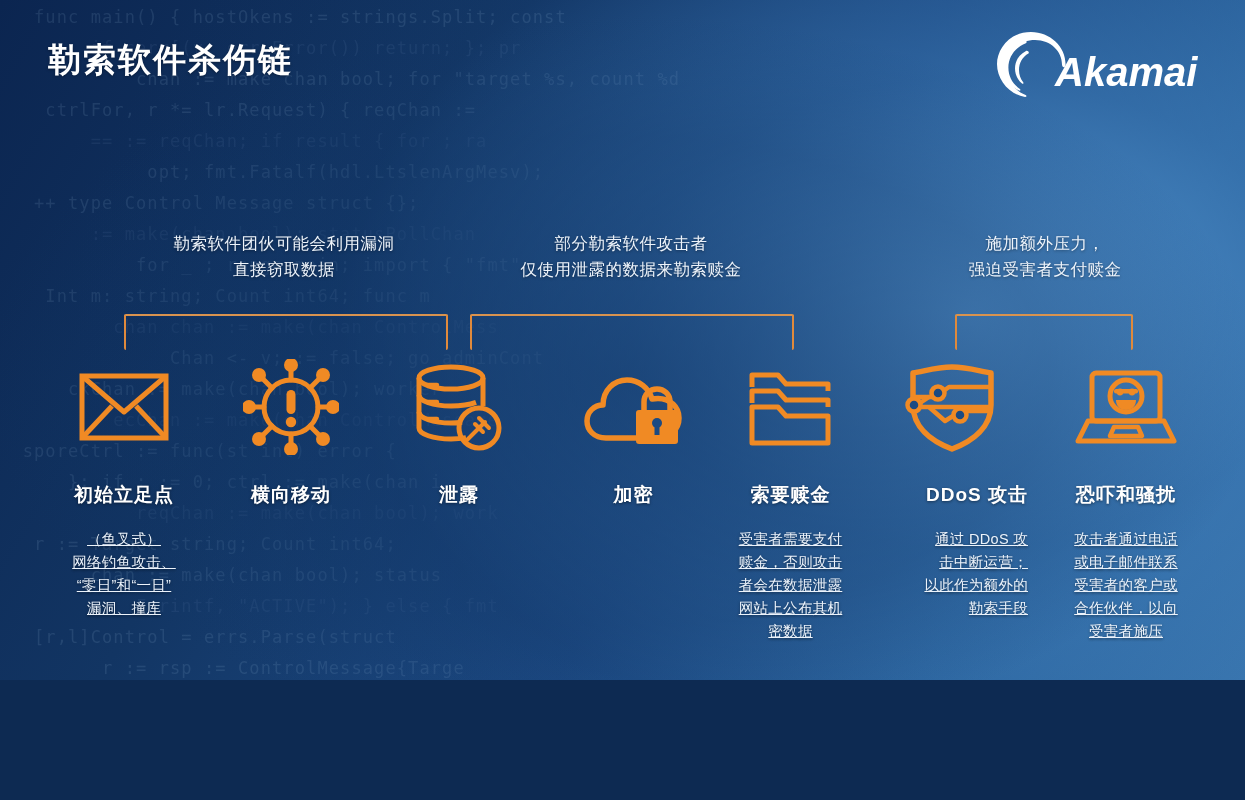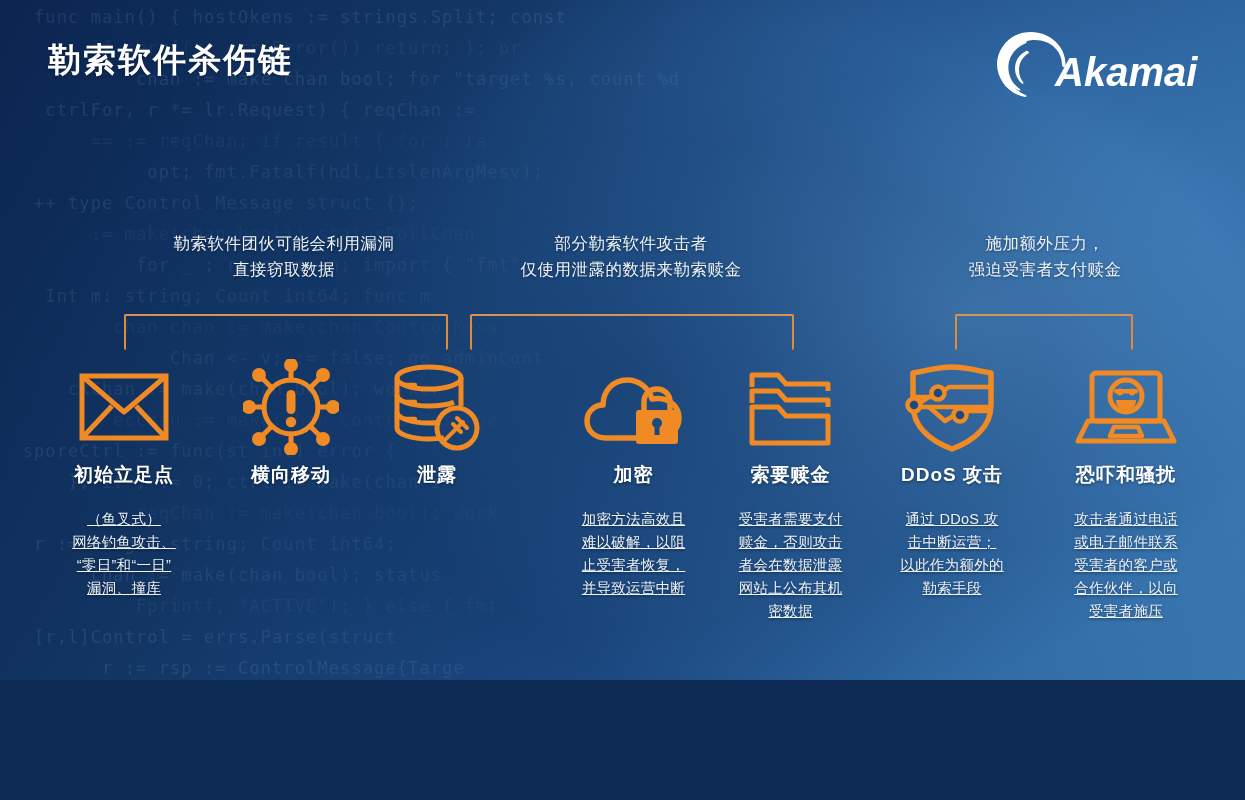--- a/index.html
+++ b/index.html
@@ -67,38 +67,38 @@
   
   .cols{position:absolute;left:0;top:358px;width:1245px;}
   .col{
     position:absolute;top:0;text-align:center;
   }
   .icon-wrap{
     height:98px;display:flex;align-items:center;justify-content:center;
   }
   .icon-wrap svg{display:block;}
   .col-title{
-    margin-top:6px;
+    margin-top:26px;
     font-size:19px;font-weight:bold;color:#ffffff;letter-spacing:1px;
     white-space:nowrap;
     text-shadow:0 1px 3px rgba(0,0,0,0.45);
   }
   .col-desc{
     margin-top:20px;
     font-size:14.5px;line-height:23px;color:#ecf3fb;letter-spacing:.3px;
     text-shadow:0 1px 3px rgba(0,0,0,0.45);
     text-decoration:underline;
   }
   
   .c0{left:44px;width:160px;}
   .c1{left:206px;width:170px;}
-  .c2{left:362px;width:150px;}
+  .c2{left:384px;width:150px;}
   .c3{left:551px;width:165px;}
   .c4{left:708px;width:165px;}
-  .c5{left:876px;width:152px;}
+  .c5{left:876px;width:152px;text-align:right;}
   .c6{left:1036px;width:180px;}
 </style>
 </head>
 <body>
 
 <div id="stage">
 
   <div class="codebg" id="codebg"><span>   func main() { hostOkens := strings.Split; const</span><span class="dim">        if cerr[(v, err.Error()) return; }; pr</span><span>            chan := make chan bool; for "target %s, count %d</span><span>    ctrlFor, r *= lr.Request) { reqChan :=</span><span class="dim">        == := reqChan; if result { for ; ra</span><span>             opt; fmt.Fatalf(hdl.LtslenArgMesv);</span><span>   ++ type Control Message struct {}; </span><span class="dim">        := make(chan bool); statusPollChan </span><span>            for _ ; range main; import { "fmt"; </span><span>    Int m: string; Count int64; func m</span><span class="dim">          chan chan := make(chan ControlMess</span><span>               Chan &lt;- v; := false; go adminCont</span><span>      ckChan := make(chan bool); worker</span><span class="dim">          ecChan := make(chan ControlMessage</span><span>  sporeCtrl := func(st int) error {</span><span>      }; if ; := 0; ctrl := make(chan i</span><span class="dim">            reqChan := make(chan bool); work</span><span>   r := Target string; Count int64;</span><span>        chan := make(chan bool); status</span><span class="dim">            Fprintf, "ACTIVE"); } else { fmt</span><span>   [r,l]Control = errs.Parse(struct</span><span>         r := rsp := ControlMessage{Targe</span><span class="dim">            unt %d , html.EscapeString(r.FormValue("target")), count)</span><span>   chan := make(chan bool); statusPollChan &lt;- reqChan; timeout</span><span>        Fprintf, "ACTIVE"); } else { fmt.Fprint(w, "INACTIVE"); }; </span><span class="dim">             ansAndServer":8387", nil)); }; package main; import  "fmt"</span></div>
   <div class="wash"></div>
 
@@ -214,24 +214,20 @@
       <div class="icon-wrap">
         <svg width="100" height="82" viewBox="0 0 100 82">
           <path d="M22 72 C10 72 3 64 3 55 C3 46 10 39 19 39 C19 24 30 14 43 14 C55 14 65 22 68 33 C70 32.6 72 32.4 74 32.4 C86 32.4 95 41 95 52 C95 63 86 72 74 72 Z" fill="none" stroke="#f08a24" stroke-width="5.5" stroke-linejoin="round"></path>
           <path d="M60 44 V36 C60 28 66 23 73 23 C80 23 86 28 86 36 V44" fill="none" stroke="#f08a24" stroke-width="5.5"></path>
           <rect x="52" y="44" width="42" height="34" rx="3" fill="#f08a24"></rect>
           <circle cx="73" cy="57" r="5" fill="#1b4a82"></circle>
           <rect x="70.5" y="57" width="5" height="12" fill="#1b4a82"></rect>
         </svg>
       </div>
       <div class="col-title">加密</div>
-      <div class="col-desc" style="white-space: pre-line;">加密方法高效且
-难以破解，以阻
-止受害者恢复，
-并导致运营中断</div>
     </div>
 
     <div class="col c4">
       <div class="icon-wrap">
         <svg width="90" height="84" viewBox="0 0 90 84">
           <g fill="none" stroke="#f08a24" stroke-width="5" stroke-linejoin="round">
             <path d="M6 22 V10 H32 L40 19 H82 V26"></path>
             <path d="M6 38 V26 H32 L40 35 H82 V42"></path>
             <path d="M6 78 V42 H32 L40 51 H82 V78 Z"></path>
           </g>

